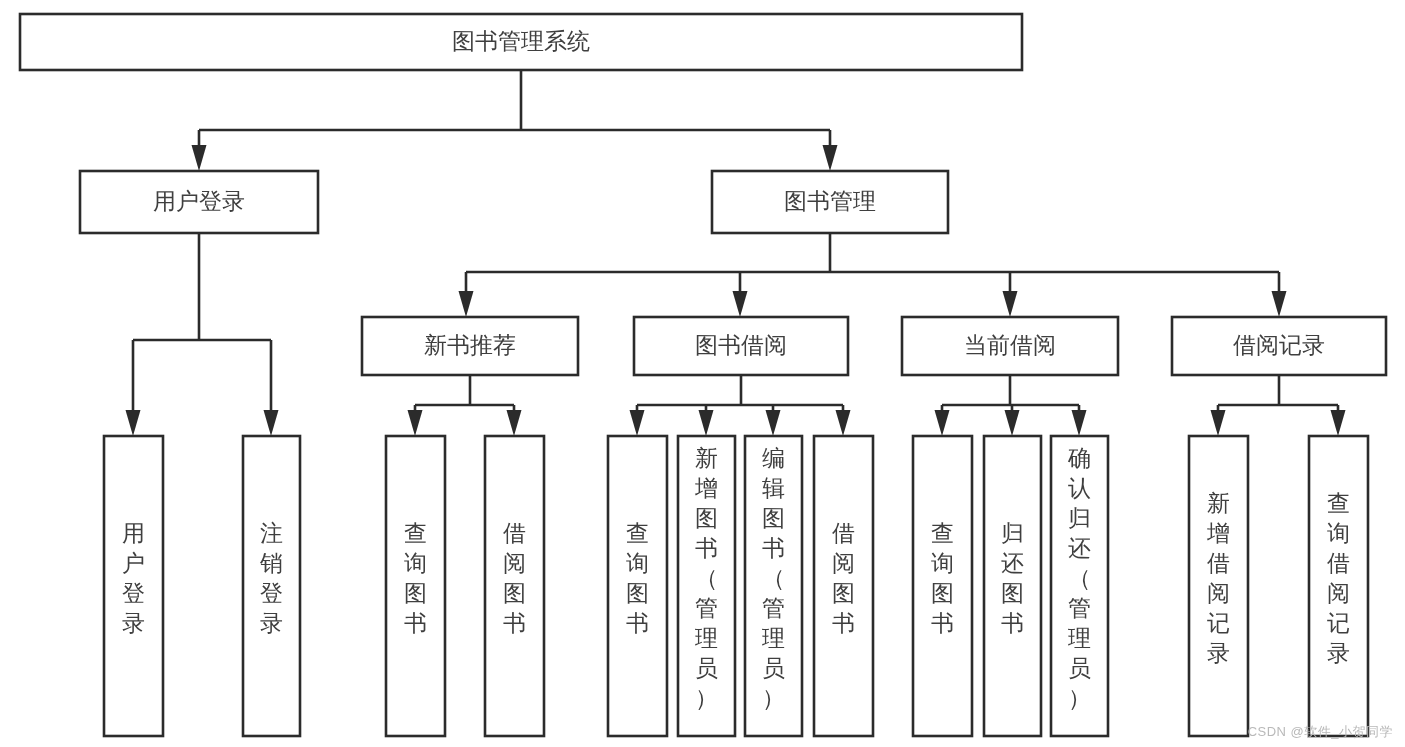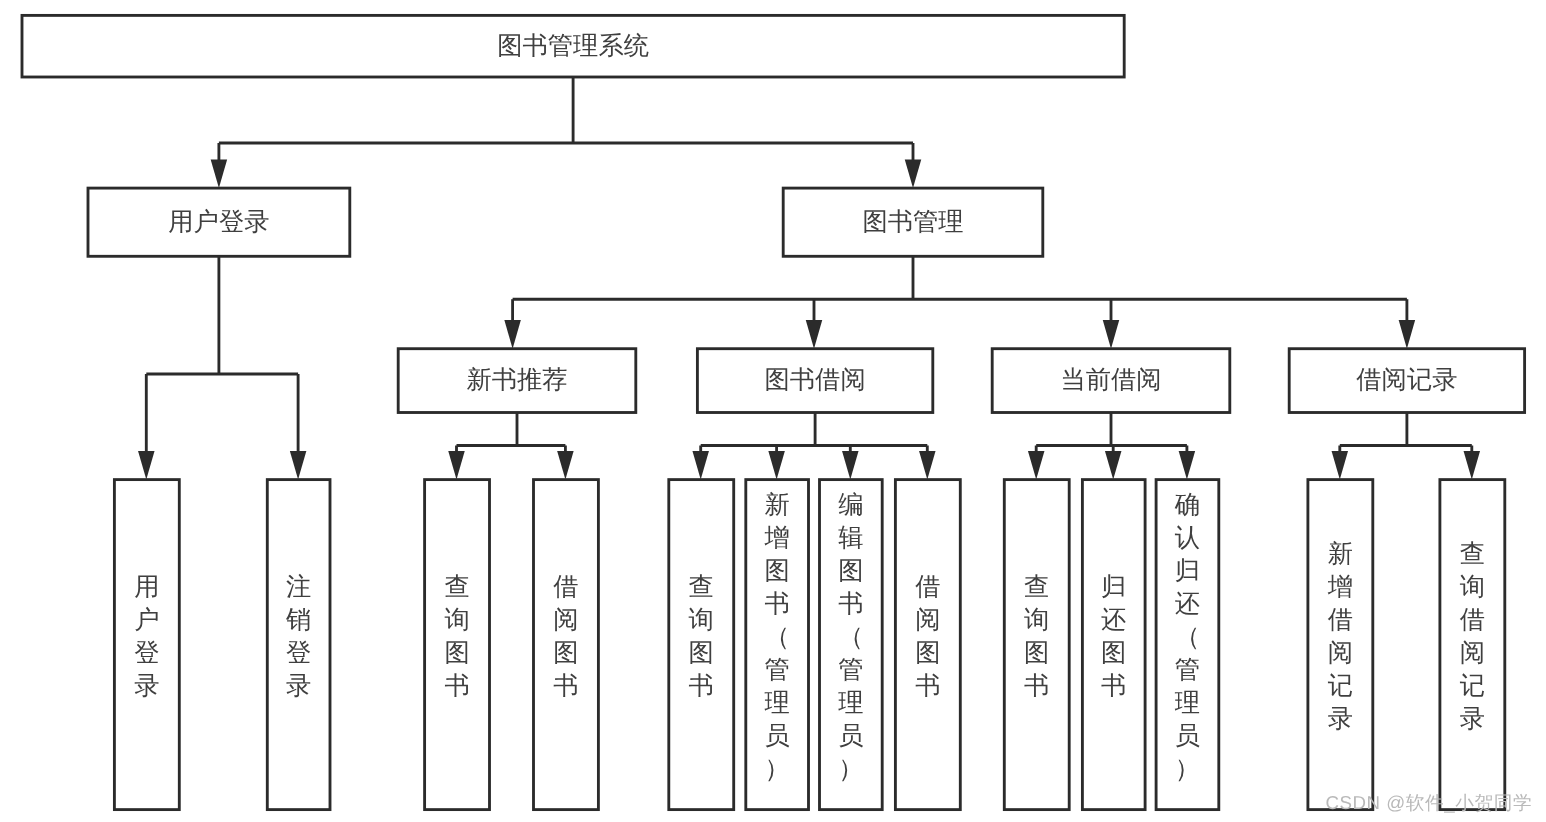--- a/index.html
+++ b/index.html
@@ -46,21 +46,21 @@
   }
   .arrow-head {
     fill: #2b2b2b;
     stroke: none;
   }
   .watermark {
     position: absolute;
     right: 12px;
     bottom: 6px;
     font-family: "Liberation Sans", "DejaVu Sans", sans-serif;
-    font-size: 17px;
+    font-size: 13px;
     color: #b9b9b9;
     letter-spacing: 0.5px;
     white-space: nowrap;
     pointer-events: none;
   }
 </style>
 </head>
 <body>
 
 <svg id="diagram-root" viewBox="0 0 1405 747">

